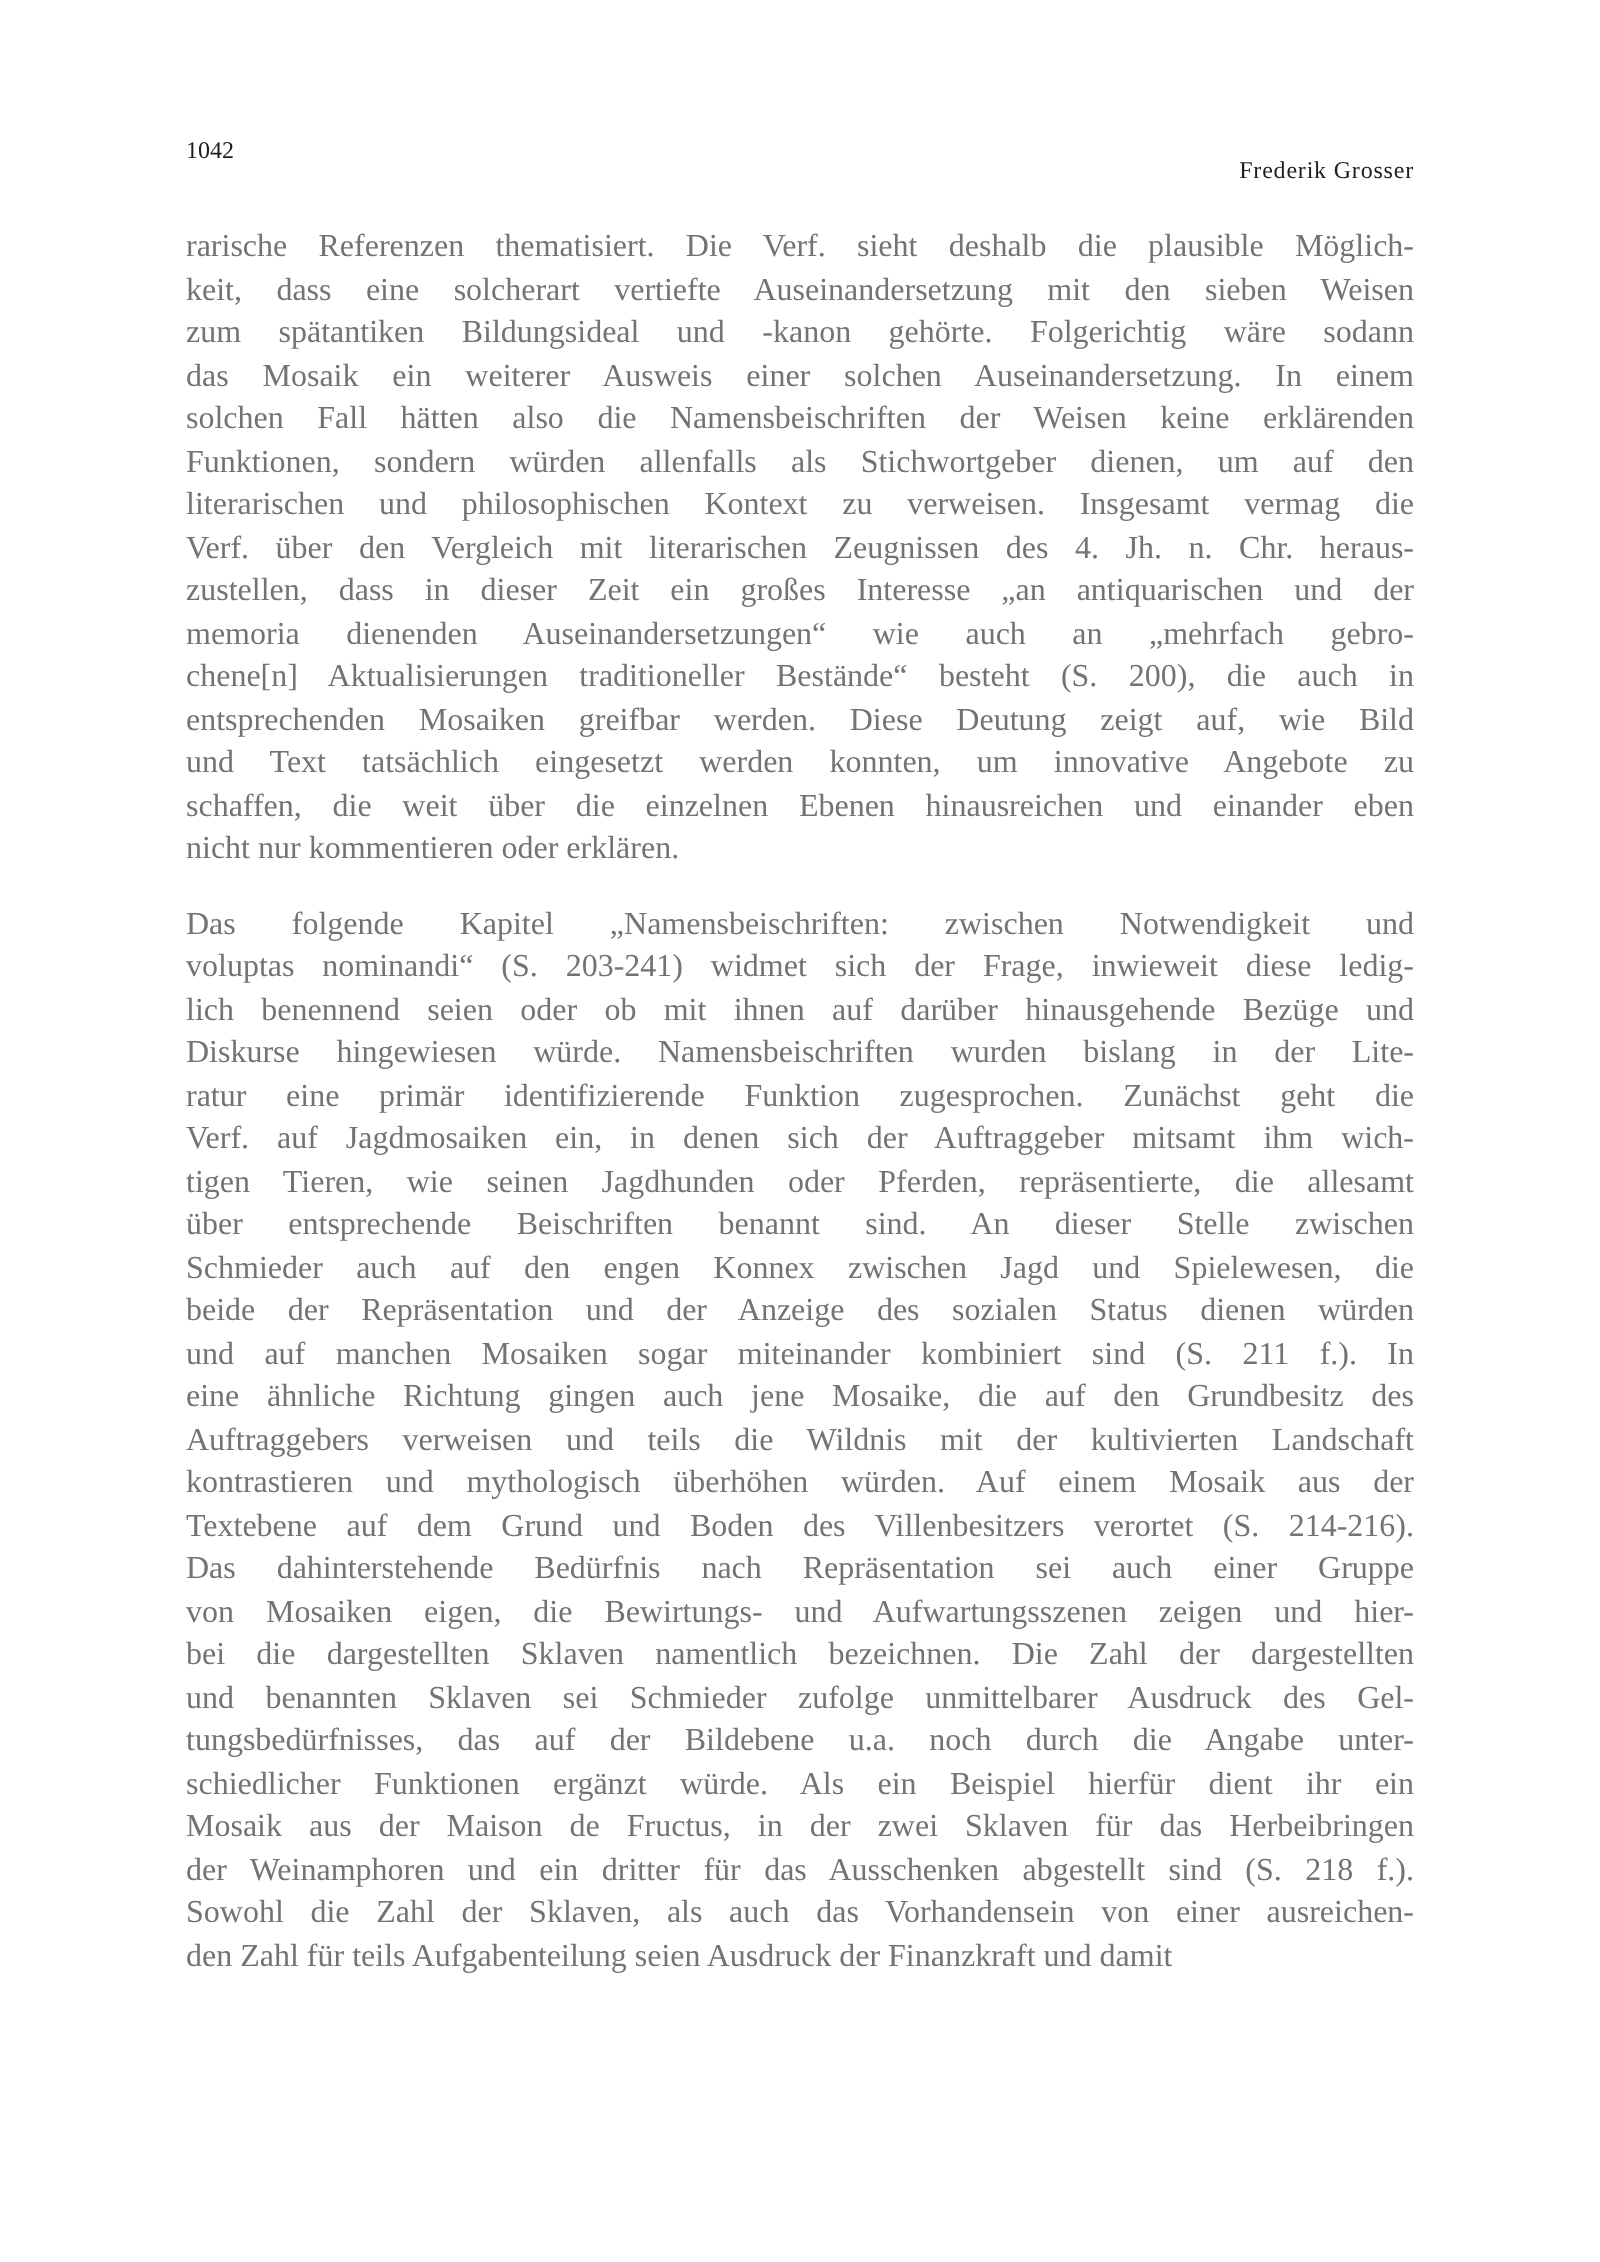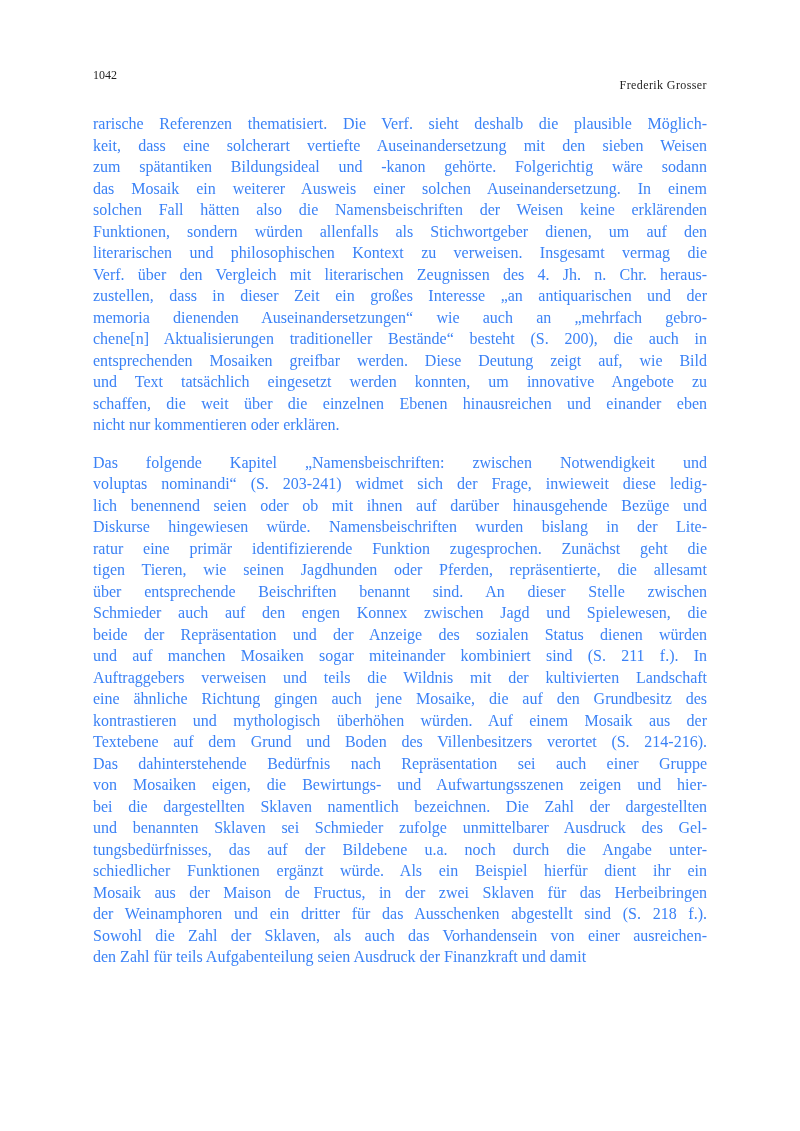--- a/index.html
+++ b/index.html
@@ -42,21 +42,21 @@
     letter-spacing: 0.4px;
     margin-top: 10px;
   }
   .page-body {
     position: absolute;
     left: 93px;
     width: 614px;
     top: 113px;
     font-size: 16px;
     line-height: 21.5px;
-    color: #3b82f6;
+    color: #737373;
   }
   .para { margin: 0; }
   .para + .para { margin-top: 16px; }
   .line {
     text-align: justify;
     text-align-last: justify;
     white-space: normal;
     overflow: hidden;
   }
   .line-last {
@@ -88,27 +88,28 @@
         <div class="line">und Text tatsächlich eingesetzt werden konnten, um innovative Angebote zu</div>
         <div class="line">schaffen, die weit über die einzelnen Ebenen hinausreichen und einander eben</div>
         <div class="line line-last">nicht nur kommentieren oder erklären.</div>
       </div>
       <div class="para">
         <div class="line">Das folgende Kapitel „Namensbeischriften: zwischen Notwendigkeit und</div>
         <div class="line">voluptas nominandi“ (S. 203-241) widmet sich der Frage, inwieweit diese ledig-</div>
         <div class="line">lich benennend seien oder ob mit ihnen auf darüber hinausgehende Bezüge und</div>
         <div class="line">Diskurse hingewiesen würde. Namensbeischriften wurden bislang in der Lite-</div>
         <div class="line">ratur eine primär identifizierende Funktion zugesprochen. Zunächst geht die</div>
+        <div class="line">Verf. auf Jagdmosaiken ein, in denen sich der Auftraggeber mitsamt ihm wich-</div>
         <div class="line">tigen Tieren, wie seinen Jagdhunden oder Pferden, repräsentierte, die allesamt</div>
         <div class="line">über entsprechende Beischriften benannt sind. An dieser Stelle zwischen</div>
         <div class="line">Schmieder auch auf den engen Konnex zwischen Jagd und Spielewesen, die</div>
         <div class="line">beide der Repräsentation und der Anzeige des sozialen Status dienen würden</div>
         <div class="line">und auf manchen Mosaiken sogar miteinander kombiniert sind (S. 211 f.). In</div>
+        <div class="line">eine ähnliche Richtung gingen auch jene Mosaike, die auf den Grundbesitz des</div>
         <div class="line">Auftraggebers verweisen und teils die Wildnis mit der kultivierten Landschaft</div>
-        <div class="line">eine ähnliche Richtung gingen auch jene Mosaike, die auf den Grundbesitz des</div>
         <div class="line">kontrastieren und mythologisch überhöhen würden. Auf einem Mosaik aus der</div>
         <div class="line">Textebene auf dem Grund und Boden des Villenbesitzers verortet (S. 214-216).</div>
         <div class="line">Das dahinterstehende Bedürfnis nach Repräsentation sei auch einer Gruppe</div>
         <div class="line">von Mosaiken eigen, die Bewirtungs- und Aufwartungsszenen zeigen und hier-</div>
         <div class="line">bei die dargestellten Sklaven namentlich bezeichnen. Die Zahl der dargestellten</div>
         <div class="line">und benannten Sklaven sei Schmieder zufolge unmittelbarer Ausdruck des Gel-</div>
         <div class="line">tungsbedürfnisses, das auf der Bildebene u.a. noch durch die Angabe unter-</div>
         <div class="line">schiedlicher Funktionen ergänzt würde. Als ein Beispiel hierfür dient ihr ein</div>
         <div class="line">Mosaik aus der Maison de Fructus, in der zwei Sklaven für das Herbeibringen</div>
         <div class="line">der Weinamphoren und ein dritter für das Ausschenken abgestellt sind (S. 218 f.).</div>

